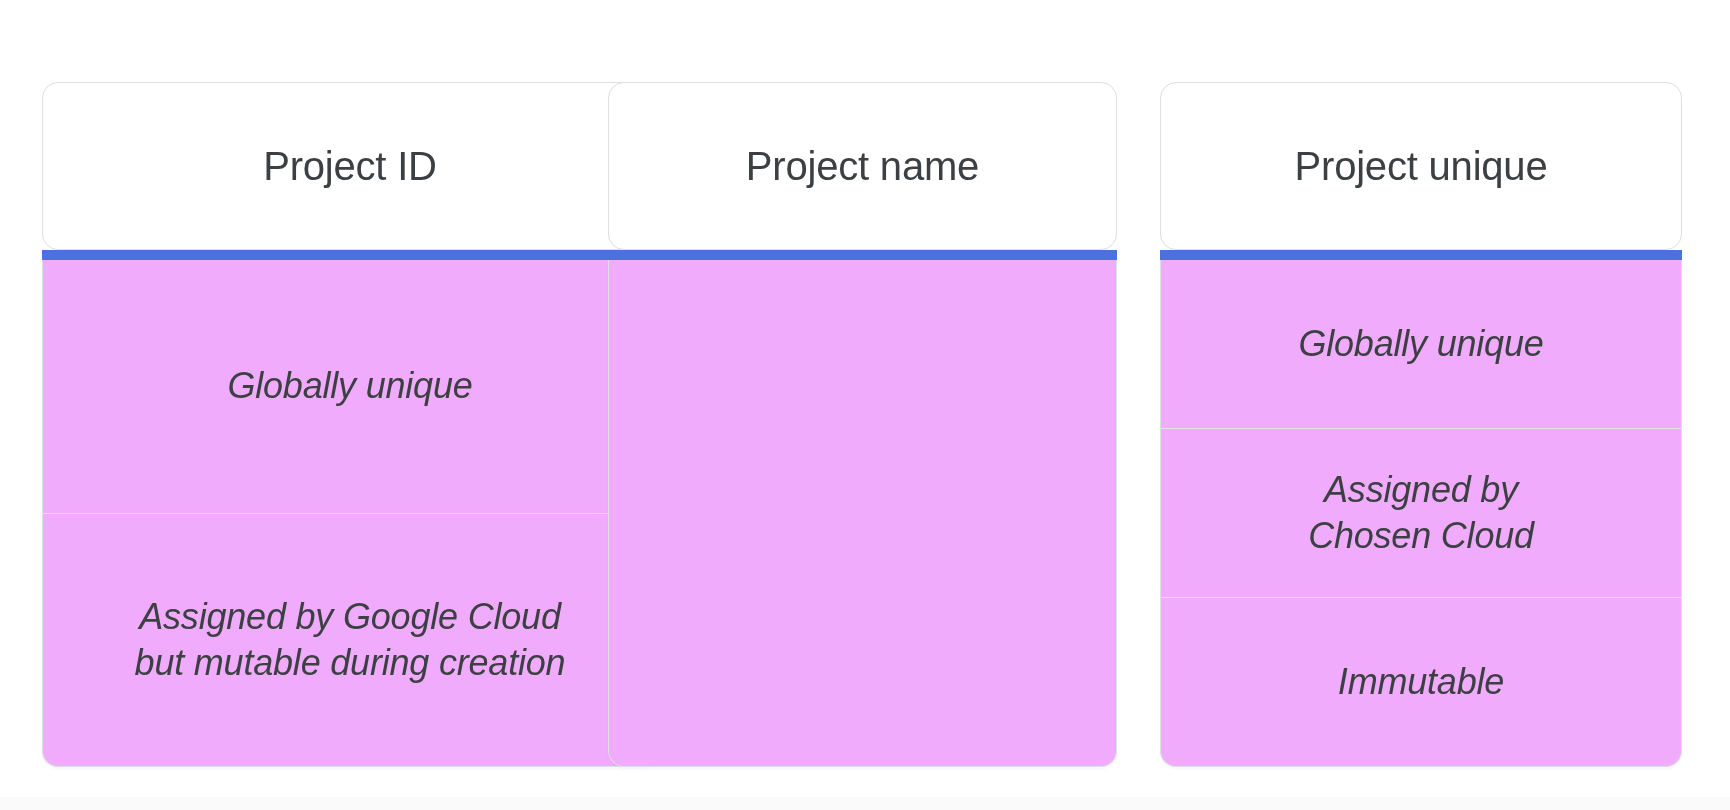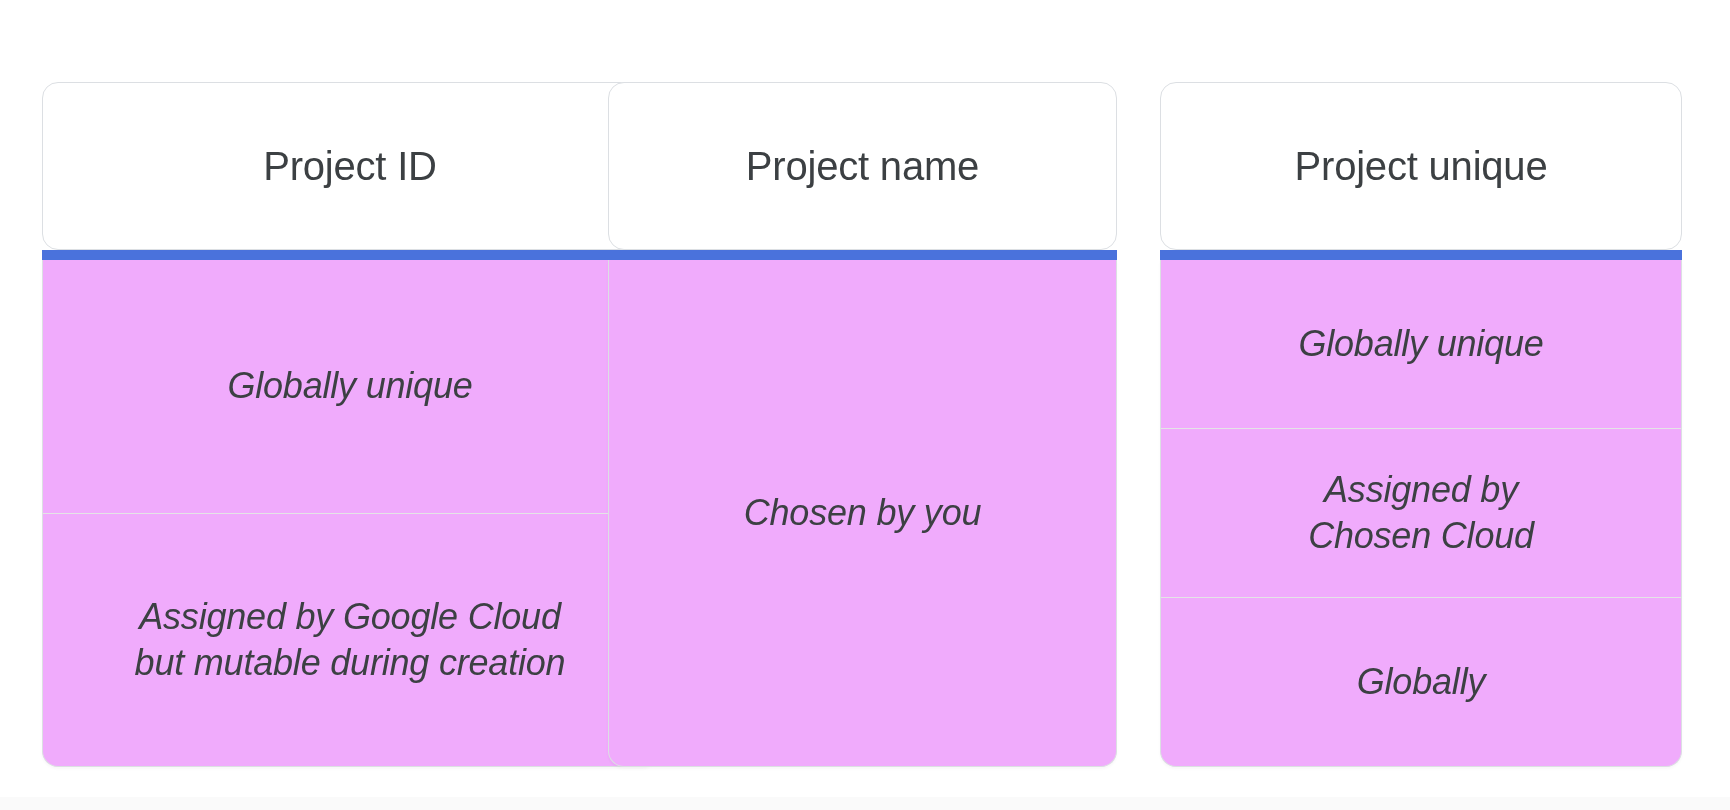--- a/index.html
+++ b/index.html
@@ -86,29 +86,28 @@
       <div class="card-row">Globally unique</div>
       <div class="card-row">Assigned by Google Cloud
 but mutable during creation</div>
     </div>
   </div>
 
   <div class="card card-2">
     <div class="card-header">Project name</div>
     <div class="accent-bar"></div>
     <div class="card-body">
-      <div class="card-row">Chosen by you</div>
     </div>
   </div>
 
   <div class="card card-3">
     <div class="card-header">Project unique</div>
     <div class="accent-bar"></div>
     <div class="card-body">
       <div class="card-row">Globally unique</div>
       <div class="card-row">Assigned by
 Chosen Cloud</div>
-      <div class="card-row">Globally</div>
+      <div class="card-row">Immutable</div>
     </div>
   </div>
 
   <div class="footer-strip"></div>
 </div>
 
 </body></html>

